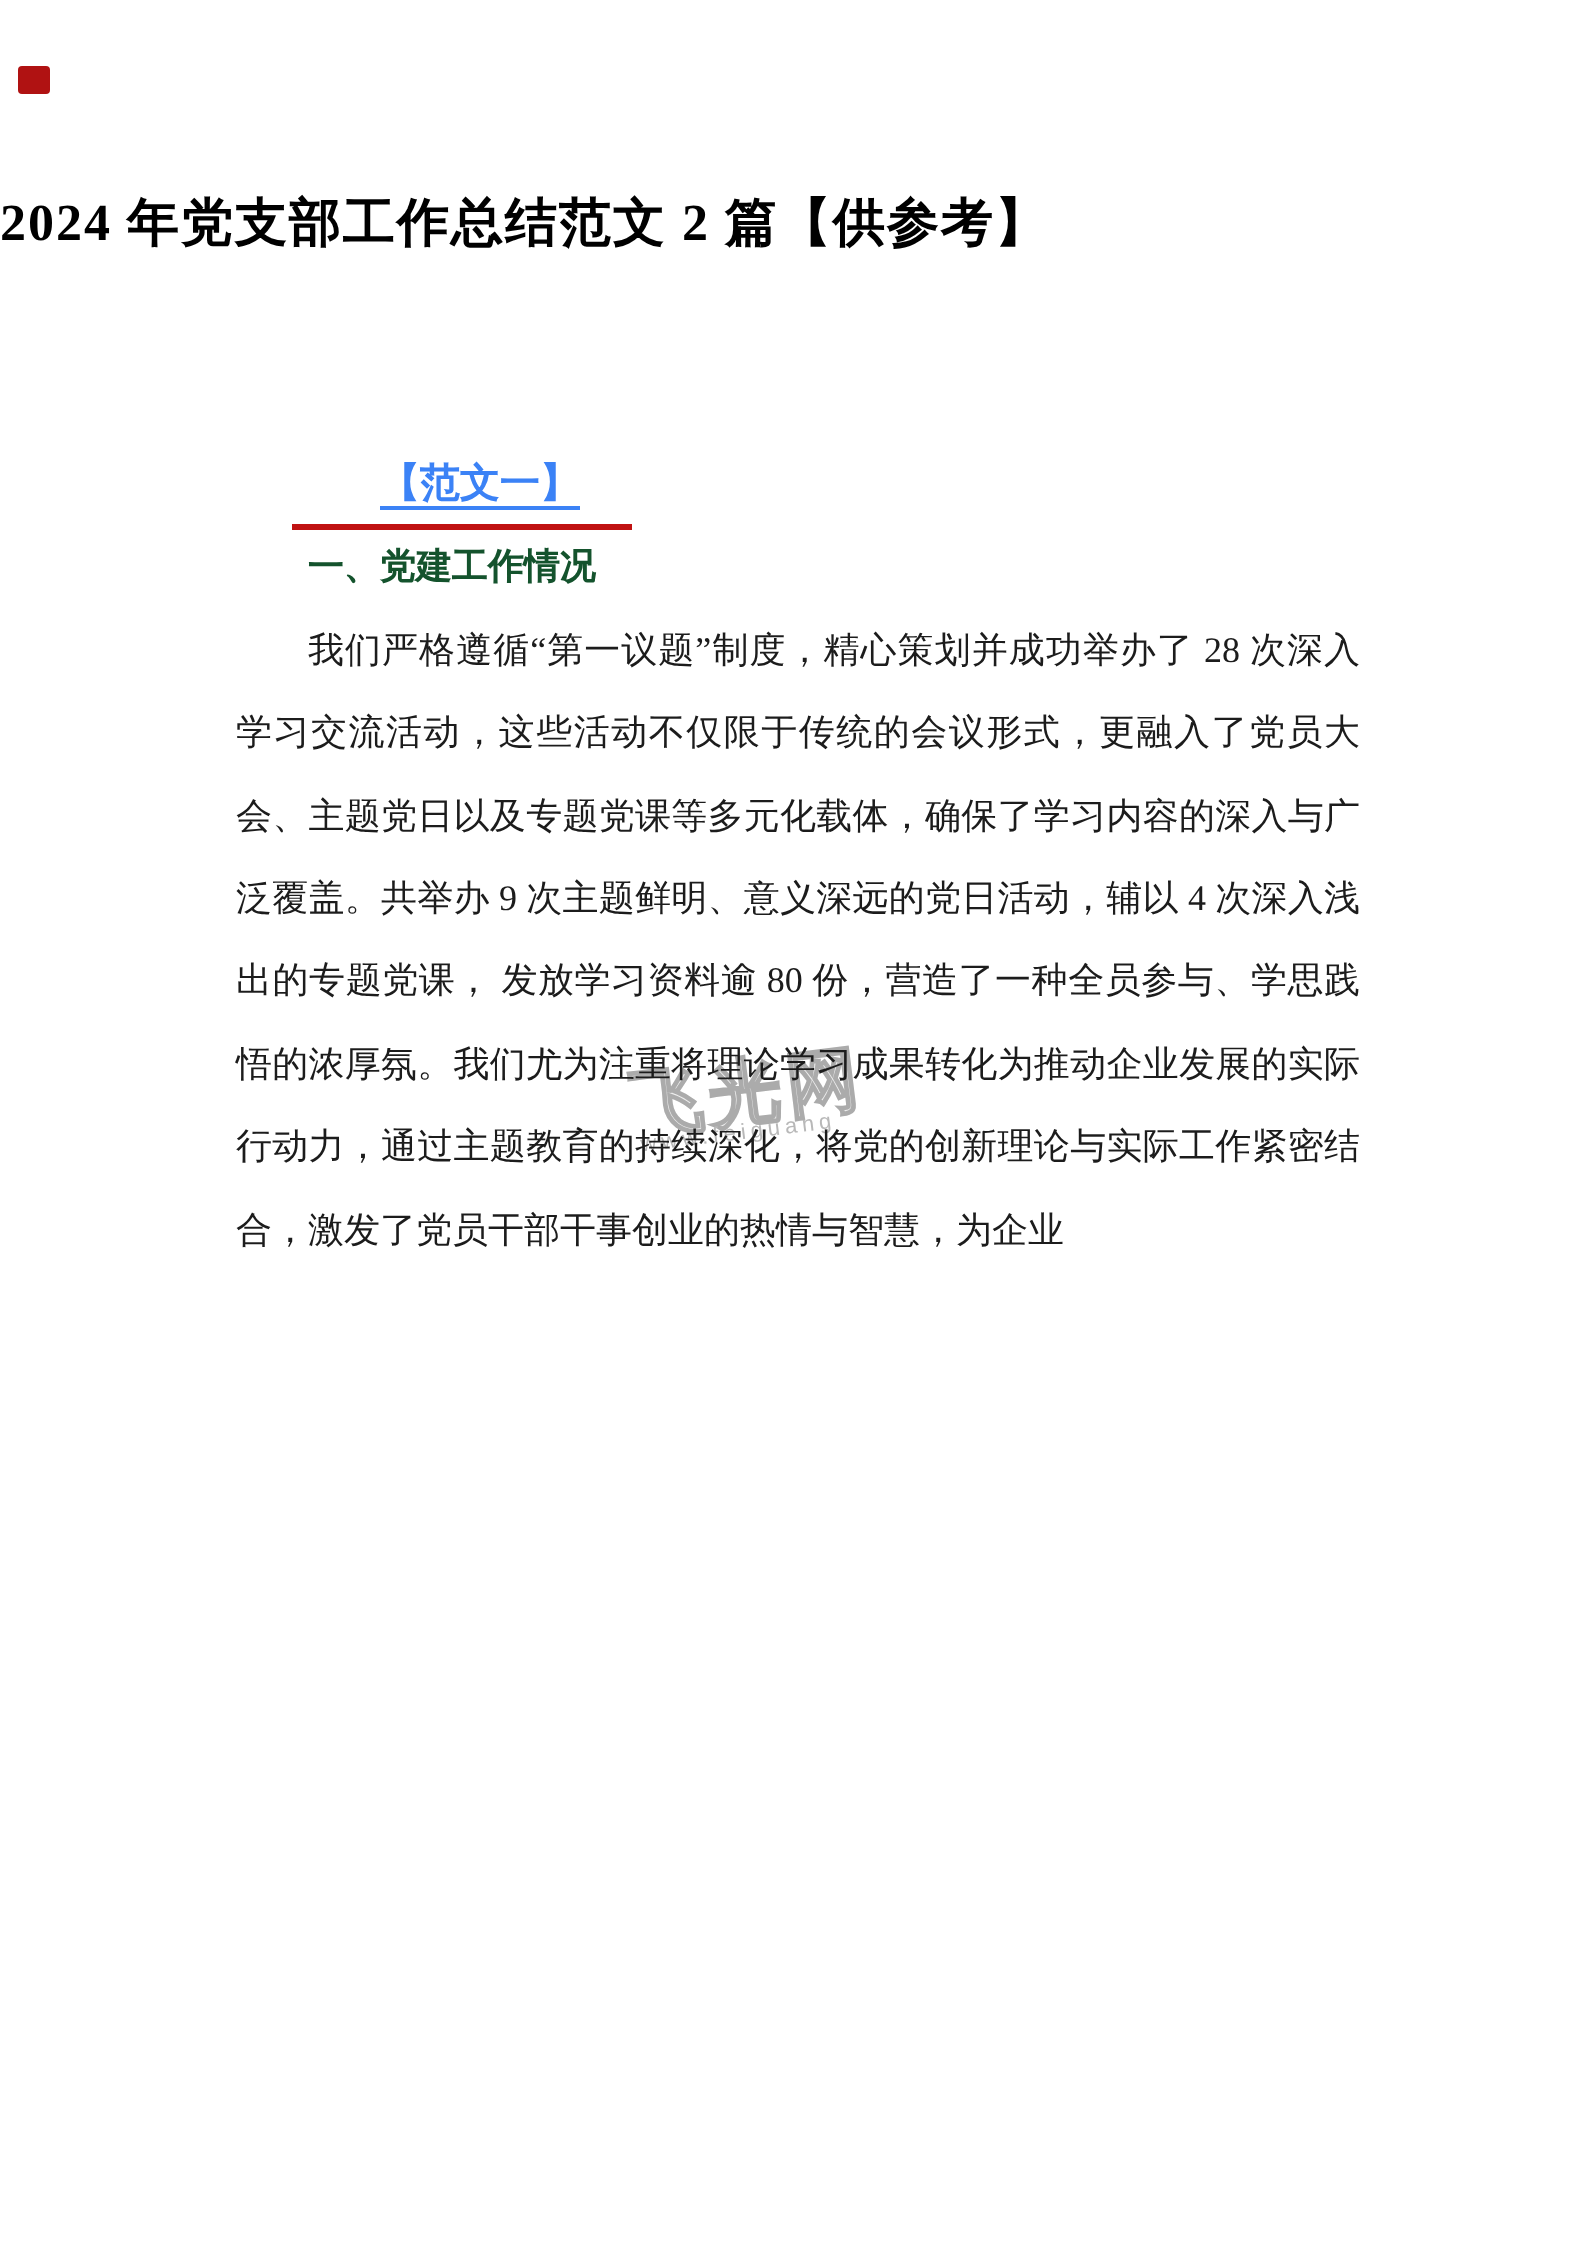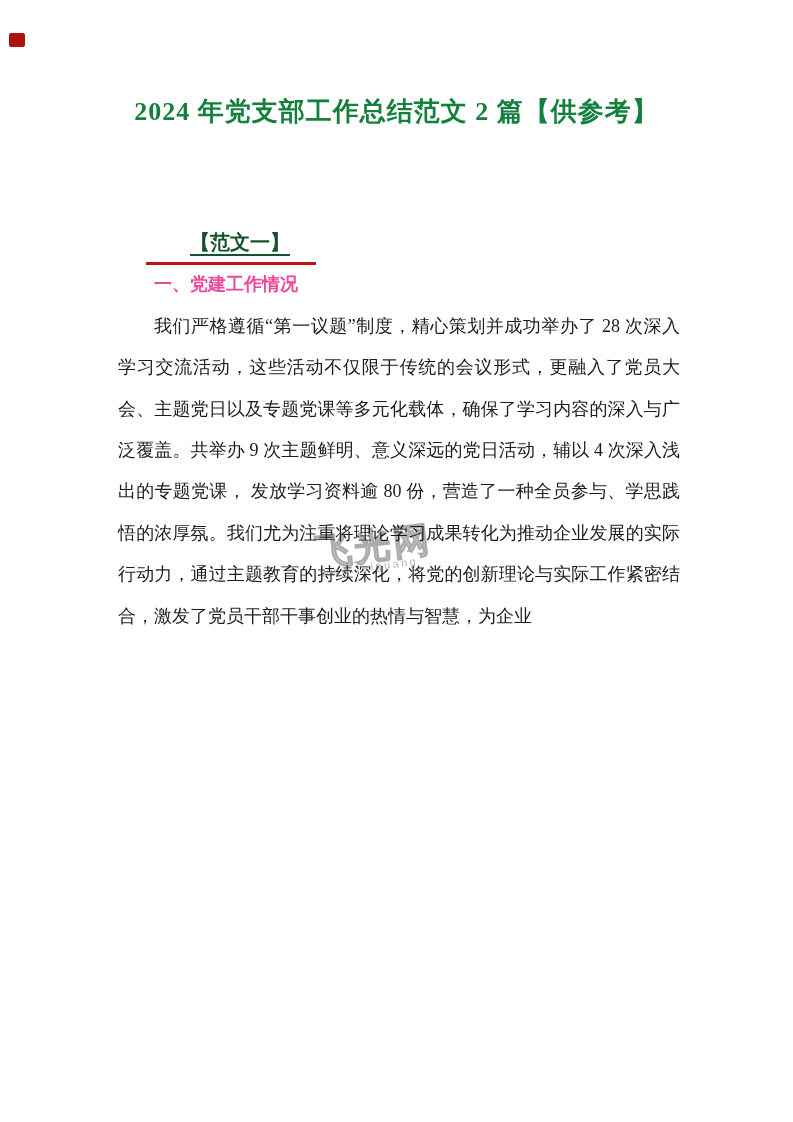--- a/index.html
+++ b/index.html
@@ -15,22 +15,21 @@
   
   .red-mark {
     position:absolute; left:9px; top:33px;
     width:16px; height:14px;
     background:#b01212;
     border-radius:2px;
   }
 
   .doc-title {
     position:absolute; top:94px; left:0; width:100%;
-    text-align:center;
-    font-size:26px; font-weight:bold; color:#15803d;
+    font-size:26px; font-weight:bold; color:#000000;
     letter-spacing:1px;
     line-height:36px;
   }
 
   
   .watermark {
     position:absolute; left:316px; top:528px;
     transform:rotate(-7deg);
     z-index:0;
     text-align:left;
@@ -58,33 +57,33 @@
     font-size:18px;
     line-height:41.4px;
     text-align:justify;
   }
   .content p { margin:0; text-indent:2em; }
 
   .section-label-row { text-indent:0; }
   .section-label {
     position:relative;
     display:inline-block;
-    font-size:20px; font-weight:bold; color:#14532d;
+    font-size:20px; font-weight:bold; color:#3b82f6;
     text-decoration:underline;
     text-underline-offset:5px;
     text-decoration-thickness:2px;
   }
   .section-label::after {
     content:"";
     position:absolute; left:-8px; right:-26px; bottom:-2px;
     height:3px;
     background:#c01212;
   }
 
-  .sub-heading { font-weight:bold; color:#ec4899; }
+  .sub-heading { font-weight:bold; color:#14532d; }
 </style>
 </head>
 <body>
 
 <div class="page">
 
   <div class="red-mark"></div>
 
   <div class="doc-title">2024 年党支部工作总结范文 2 篇【供参考】</div>
 

